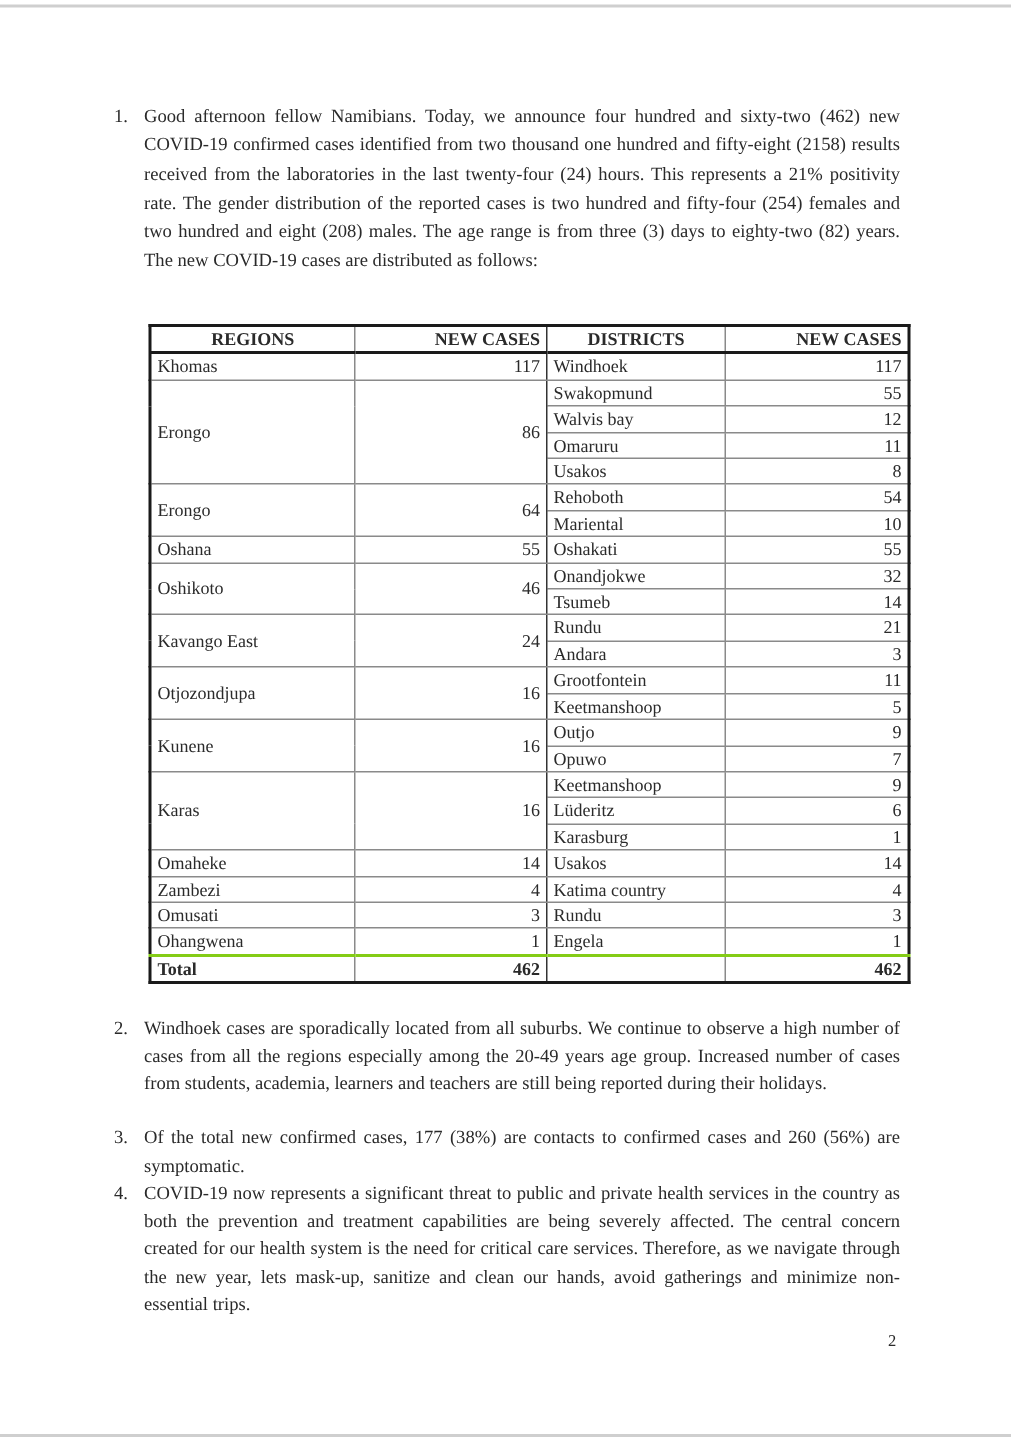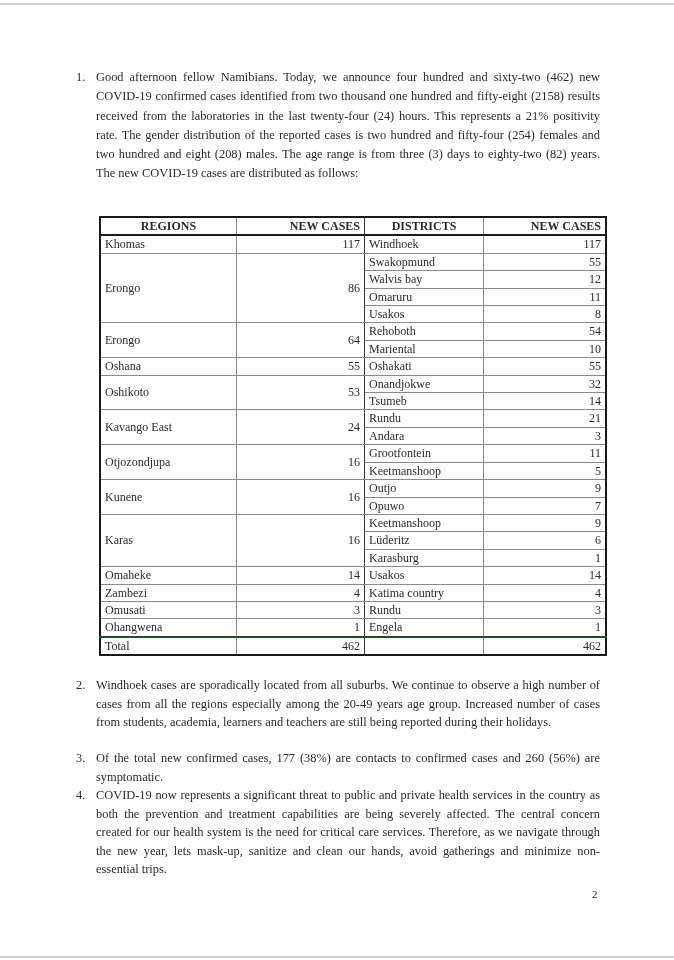--- a/index.html
+++ b/index.html
@@ -33,21 +33,21 @@
     table.cases td, table.cases th {
       border: 1px solid #8a8a8a; padding: 0 4px; height: 16.4px; line-height: 16.4px; white-space: nowrap;
     }
     table.cases th { font-weight: bold; border-bottom: 2px solid #1a1a1a; text-align: center; }
     table.cases th.r { text-align: right; }
     table.cases td.c { text-align: right; padding-left: 40px; }
     .col-region { width: 127px; }
     .col-rcases { width: 119px; }
     .col-district { width: 110px; margin-top: 45px; }
     .col-dcases { width: 113px; }
-    tr.total td { font-weight: normal; border-top: 2px solid #14532d; }
+    tr.total td { font-weight: bold; border-top: 2px solid #84cc16; }
     .hdr-sep { border-right: 1.5px solid #333 !important; }
 
     .page-number { position: absolute; left: 592px; top: 888px; font-size: 11px; }
   </style>
 </head>
 <body>
 
 <div class="page">
   <div class="top-rule"></div>
 
@@ -107,21 +107,21 @@
 
       <tr>
         <td>Oshana</td>
         <td class="c hdr-sep">55</td>
         <td>Oshakati</td>
         <td class="c">55</td>
       </tr>
 
       <tr>
         <td rowspan="2">Oshikoto</td>
-        <td rowspan="2" class="c hdr-sep">53</td>
+        <td rowspan="2" class="c hdr-sep">46</td>
         <td>Onandjokwe</td>
         <td class="c">32</td>
       </tr>
       <tr>
         <td>Tsumeb</td>
         <td class="c">14</td>
       </tr>
 
       <tr>
         <td rowspan="2">Kavango East</td>

